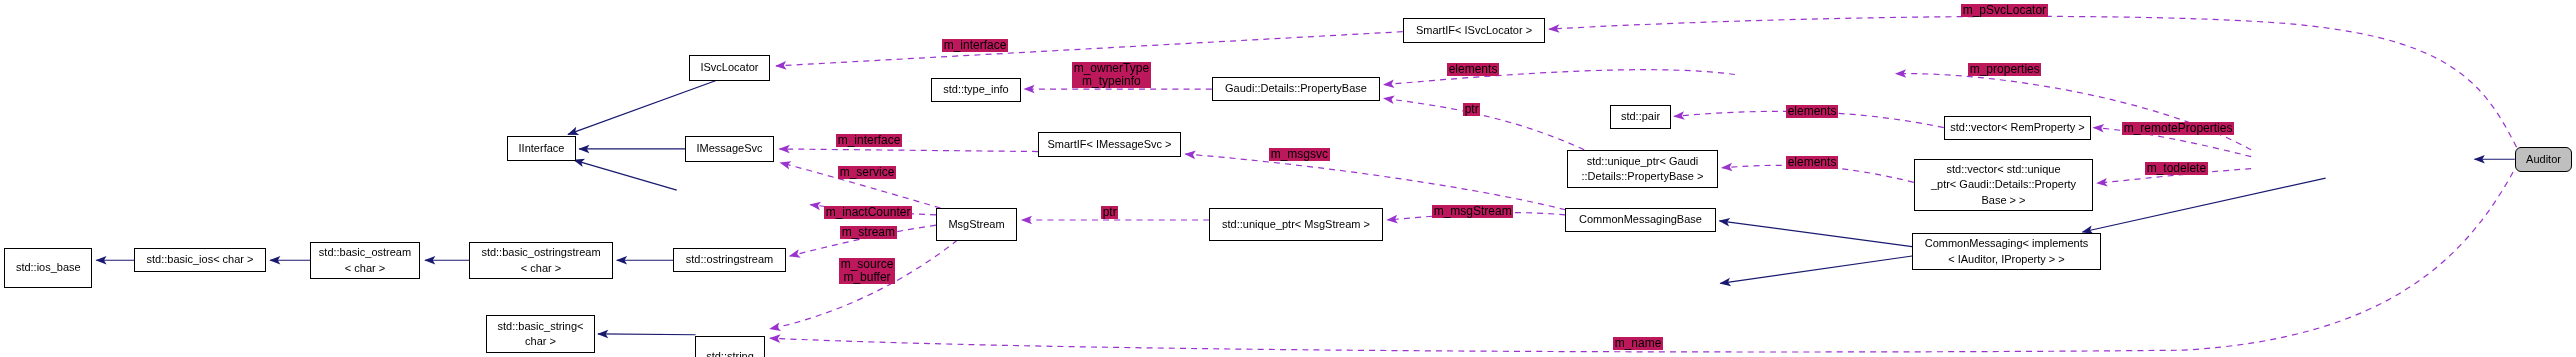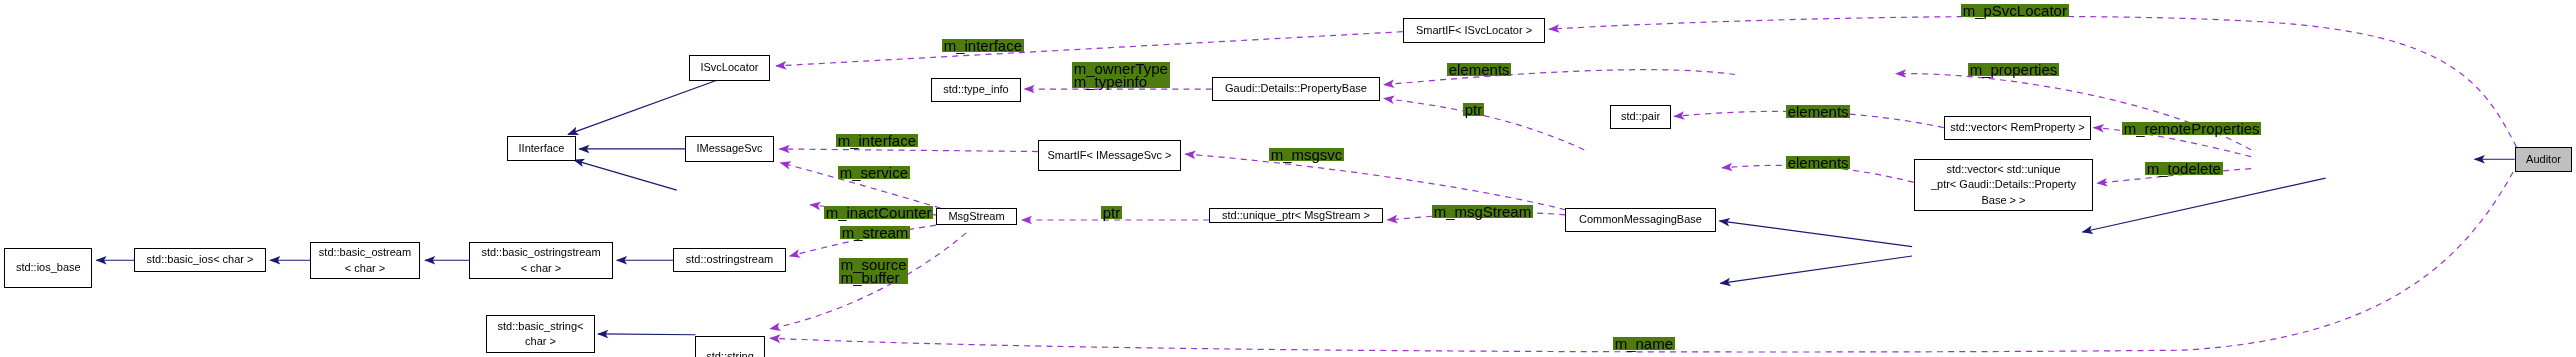--- a/index.html
+++ b/index.html
@@ -18,29 +18,30 @@
     border:0.9px solid #000000;
     color:#000000;
     font-size:11px;
     line-height:15.4px;
     display:flex;align-items:center;justify-content:center;
     text-align:center;
     white-space:pre-line;
     padding:1.7px 4.3px;
     z-index:2;
   }
-  .node.focus{background:#BFBFBF;}
+  .node.focus{background:#BFBFBF;border-radius:6px;}
   .node.external{border-color:#BEBEBE;}
   .edge-label{
     position:absolute;
     color:#000000;
-    font-size:15px;
+    font-size:12px;
     line-height:13px;
     white-space:pre-line;
-    background:#4d7c0f;
+    text-align:center;
+    background:#be185d;
     padding:0 1.7px;
     z-index:3;
   }
 </style>
 </head>
 <body>
 
 <div id="canvas">
 
   <svg id="edge-layer" width="2576" height="357" viewBox="0 0 3008 417" xmlns="http://www.w3.org/2000/svg">
@@ -87,42 +88,46 @@
       <path d="M1128,272 C1060,330 970,370 899,384" marker-end="url(#arr-usage)"></path>
       <path d="M1412,257 L1193,257" marker-end="url(#arr-usage)"></path>
       <path d="M1828,251 C1760,245 1700,250 1620,257" marker-end="url(#arr-usage)"></path>
       <path d="M2935,201 C2880,300 2790,395 2550,409 C2200,413 1300,413 899,395" marker-end="url(#arr-usage)"></path>
     </g>
   </svg>
 
   <div class="node" style="left:507px;top:136px;width:69px;height:25px">IInterface</div>
   <div class="node" style="left:689px;top:55px;width:81px;height:26px">ISvcLocator</div>
   <div class="node" style="left:685px;top:136px;width:89px;height:26px">IMessageSvc</div>
-  <div class="node" style="left:936px;top:208px;width:81px;height:17px">MsgStream</div>
+  <div class="node" style="left:936px;top:208px;width:81px;height:33px">MsgStream</div>
   <div class="node" style="left:4.3px;top:248px;width:88px;height:40px">std::ios_base</div>
   <div class="node" style="left:134px;top:248px;width:132px;height:24px">std::basic_ios&lt; char &gt;</div>
   <div class="node" style="left:310px;top:242px;width:110px;height:37px">std::basic_ostream
 &lt; char &gt;</div>
   <div class="node" style="left:469px;top:242px;width:144px;height:37px">std::basic_ostringstream
 &lt; char &gt;</div>
   <div class="node" style="left:673px;top:248px;width:113px;height:24px">std::ostringstream</div>
   <div class="node" style="left:486px;top:315px;width:109px;height:38px">std::basic_string&lt;
 char &gt;</div>
   <div class="node" style="left:695px;top:336px;width:70px;height:42px">std::string</div>
   <div class="node" style="left:931px;top:78px;width:90px;height:24px">std::type_info</div>
-  <div class="node" style="left:1038px;top:140px;width:143px;height:31px">SmartIF&lt; IMessageSvc &gt;</div>
+  <div class="node" style="left:1038px;top:132px;width:143px;height:25px">SmartIF&lt; IMessageSvc &gt;</div>
   <div class="node" style="left:1212px;top:77px;width:168px;height:24px">Gaudi::Details::PropertyBase</div>
   <div class="node" style="left:1403px;top:18px;width:142px;height:25px">SmartIF&lt; ISvcLocator &gt;</div>
-  <div class="node" style="left:1209px;top:208px;width:174px;height:15px">std::unique_ptr&lt; MsgStream &gt;</div>
+  <div class="node" style="left:1209px;top:208px;width:174px;height:33px">std::unique_ptr&lt; MsgStream &gt;</div>
+  <div class="node" style="left:1567px;top:150px;width:151px;height:38px">std::unique_ptr&lt; Gaudi
+::Details::PropertyBase &gt;</div>
   <div class="node" style="left:1565px;top:208px;width:151px;height:24px">CommonMessagingBase</div>
   <div class="node" style="left:1610px;top:105px;width:61px;height:24px">std::pair</div>
   <div class="node" style="left:1944px;top:116px;width:147px;height:24px">std::vector&lt; RemProperty &gt;</div>
   <div class="node" style="left:1914px;top:159px;width:179px;height:52px">std::vector&lt; std::unique
 _ptr&lt; Gaudi::Details::Property
 Base &gt; &gt;</div>
+  <div class="node" style="left:1912px;top:233px;width:189px;height:37px">CommonMessaging&lt; implements
+&lt; IAuditor, IProperty &gt; &gt;</div>
   <div class="node focus" style="left:2515px;top:147px;width:57px;height:25px">Auditor</div>
 
   <div class="edge-label" style="left:942px;top:39px">m_interface</div>
   <div class="edge-label" style="left:1961px;top:4.3px">m_pSvcLocator</div>
   <div class="edge-label" style="left:1072px;top:62px">m_ownerType
 m_typeinfo</div>
   <div class="edge-label" style="left:1447px;top:63px">elements</div>
   <div class="edge-label" style="left:1968px;top:63px">m_properties</div>
   <div class="edge-label" style="left:1786px;top:105px">elements</div>
   <div class="edge-label" style="left:2122px;top:122px">m_remoteProperties</div>

